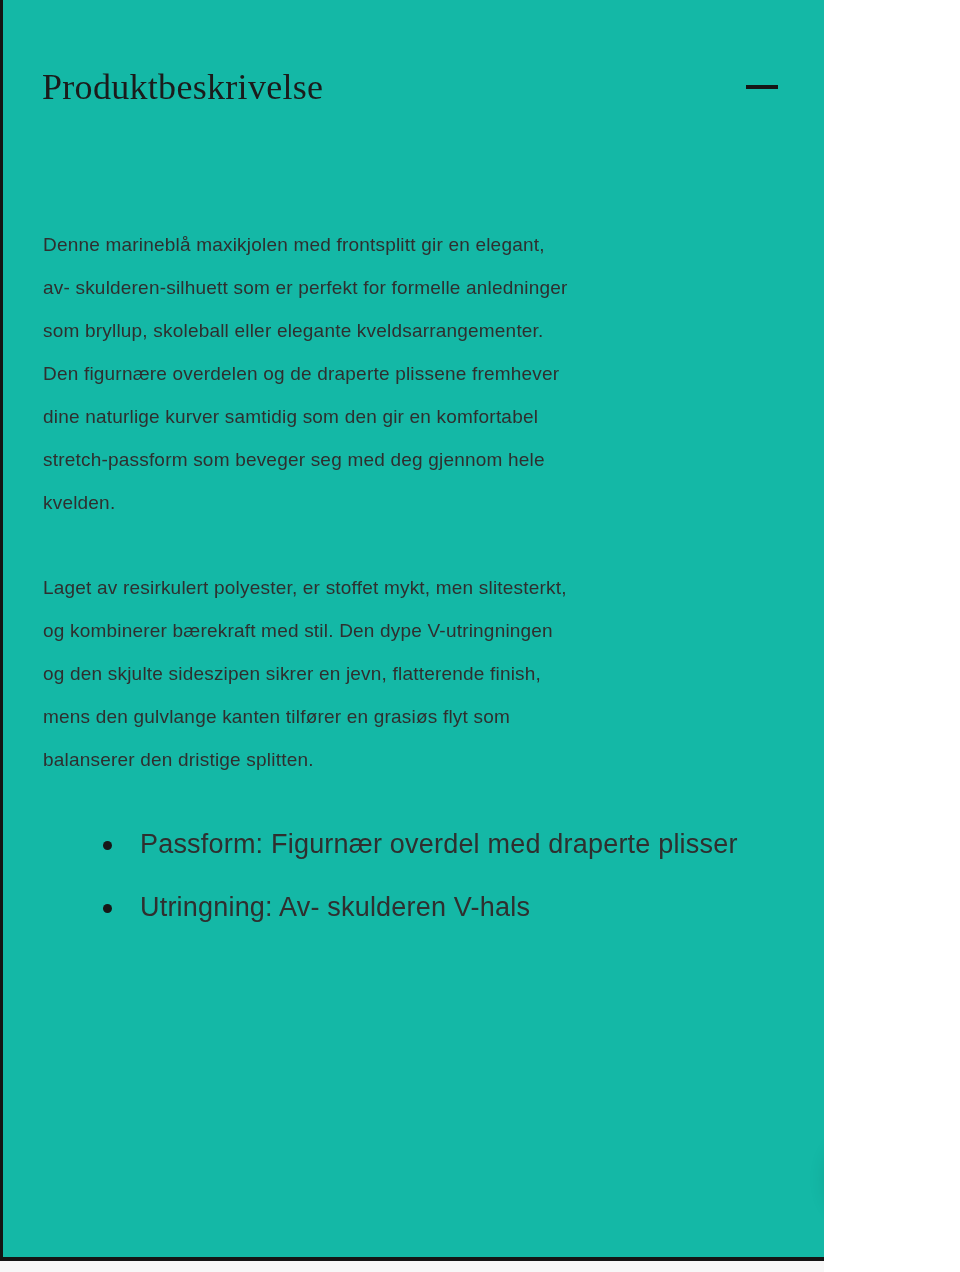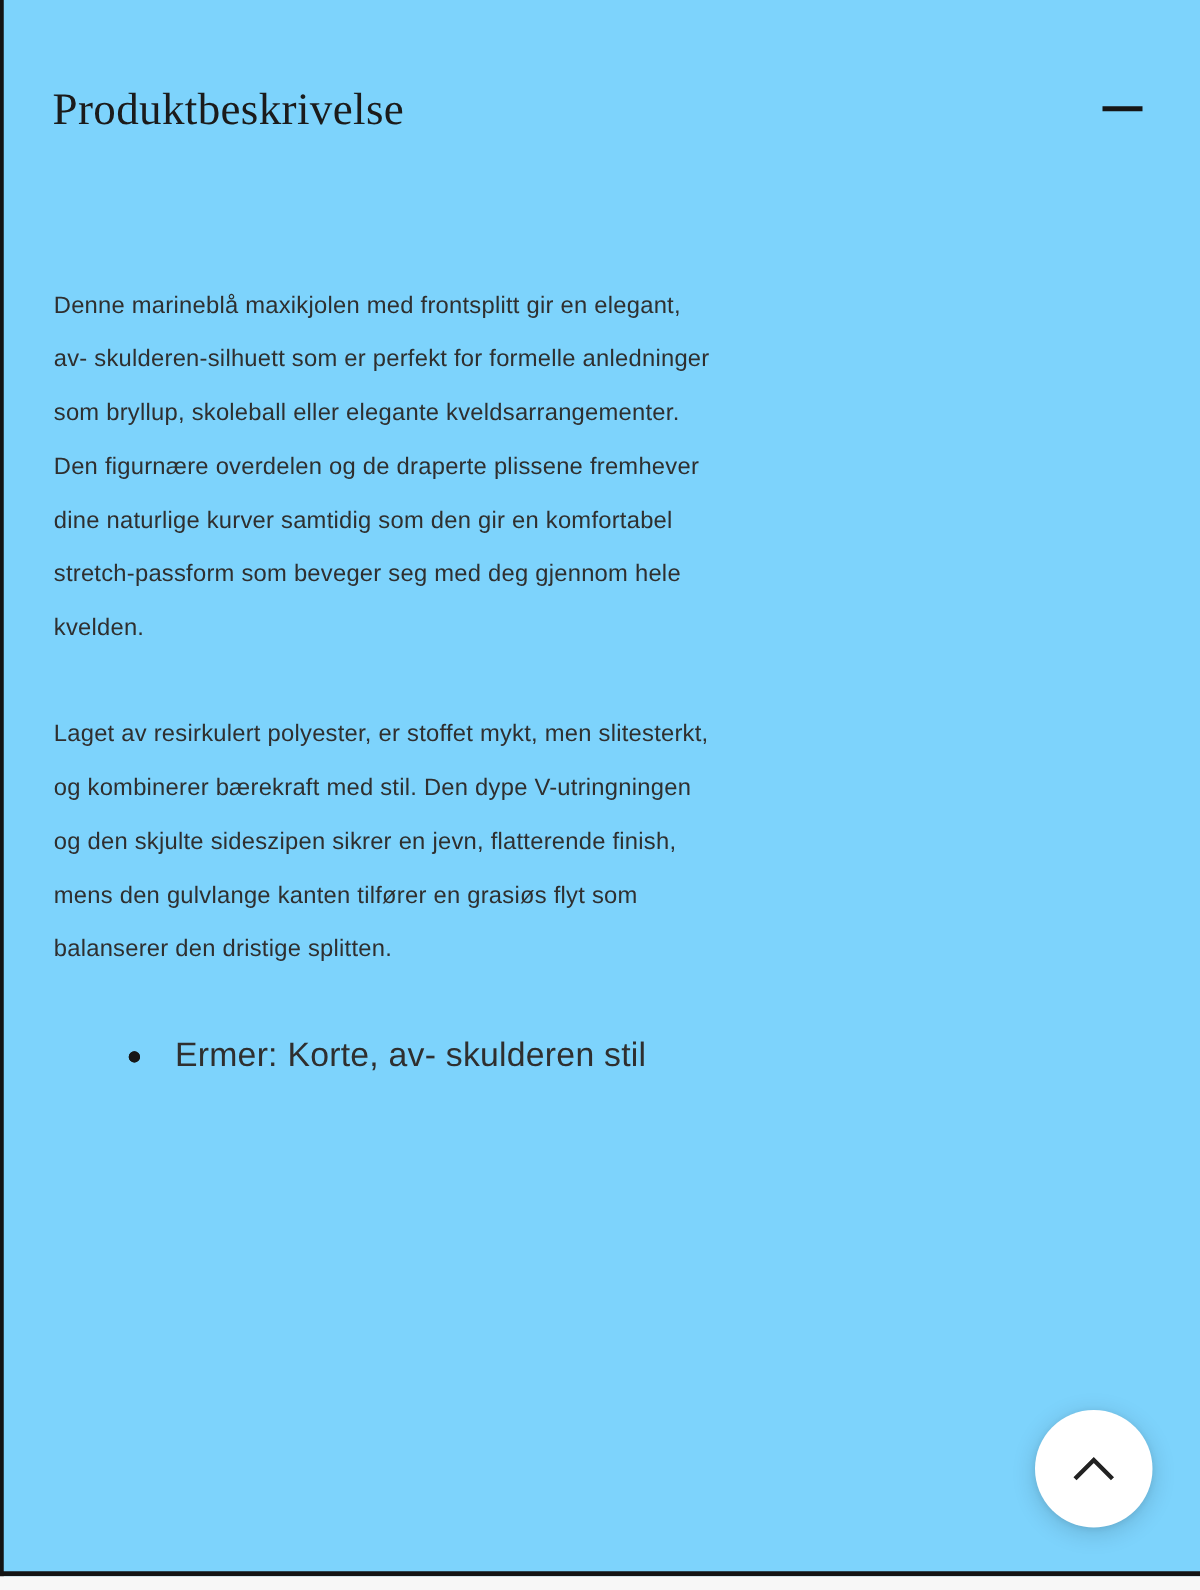--- a/index.html
+++ b/index.html
@@ -2,23 +2,23 @@
 <html lang="no"><head>
 <meta charset="utf-8">
 <style>
   html, body {
     margin: 0;
     padding: 0;
     background: #ffffff;
   }
   .page {
     position: relative;
-    width: 960px;
+    width: 824px;
     height: 1272px;
-    background: #7dd3fc;
+    background: #14b8a6;
     overflow: hidden;
     font-family: "Liberation Sans", sans-serif;
     color: #2f2f2f;
   }
   .left-edge {
     position: absolute;
     left: 0; top: 0;
     width: 3px; height: 1272px;
     background: #141414;
   }
@@ -139,24 +139,25 @@
 kvelden.</p>
     <p class="para">Laget av resirkulert polyester, er stoffet mykt, men slitesterkt,
 og kombinerer bærekraft med stil. Den dype V-utringningen
 og den skjulte sideszipen sikrer en jevn, flatterende finish,
 mens den gulvlange kanten tilfører en grasiøs flyt som
 balanserer den dristige splitten.</p>
 
     <ul class="spec-list">
       <li class="spec-item">
         <span class="bullet-dot"></span>
+        <span>Passform: Figurnær overdel med draperte plisser</span>
       </li>
       <li class="spec-item">
         <span class="bullet-dot"></span>
-        <span>Ermer: Korte, av- skulderen stil</span>
+        <span>Utringning: Av- skulderen V-hals</span>
       </li>
       <li class="spec-item">
         
         
       </li>
     </ul>
   </div>
 
   <button class="back-to-top" aria-label="Back to top">
     <svg class="chevron-up" width="36" height="22" viewBox="0 0 36 22" fill="none" xmlns="http://www.w3.org/2000/svg">

